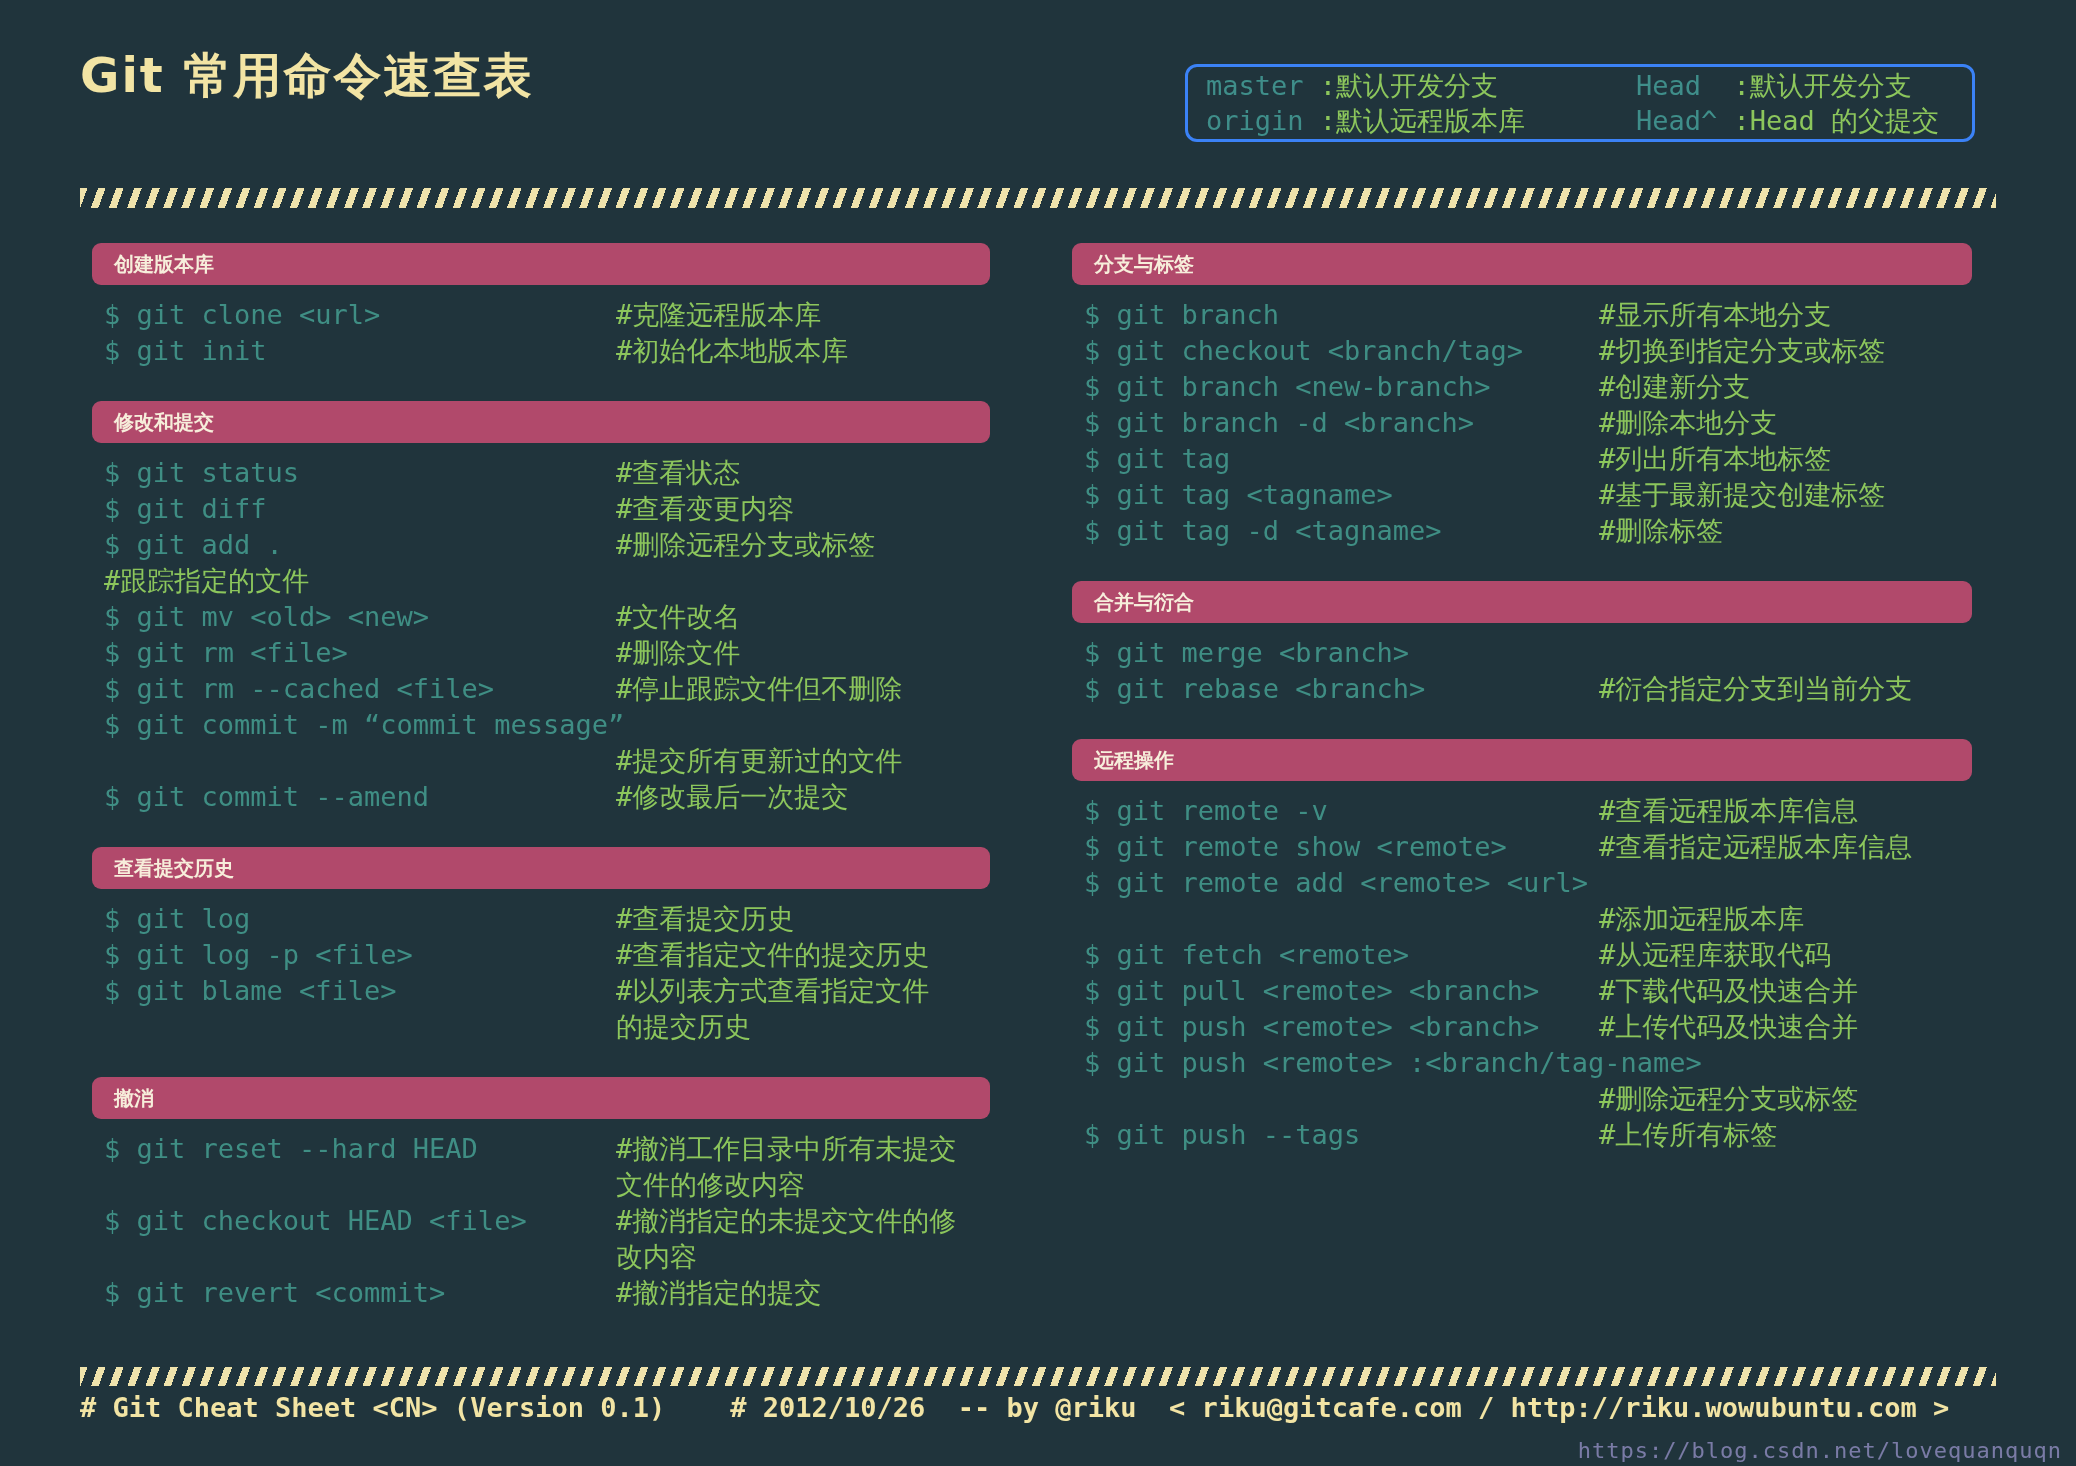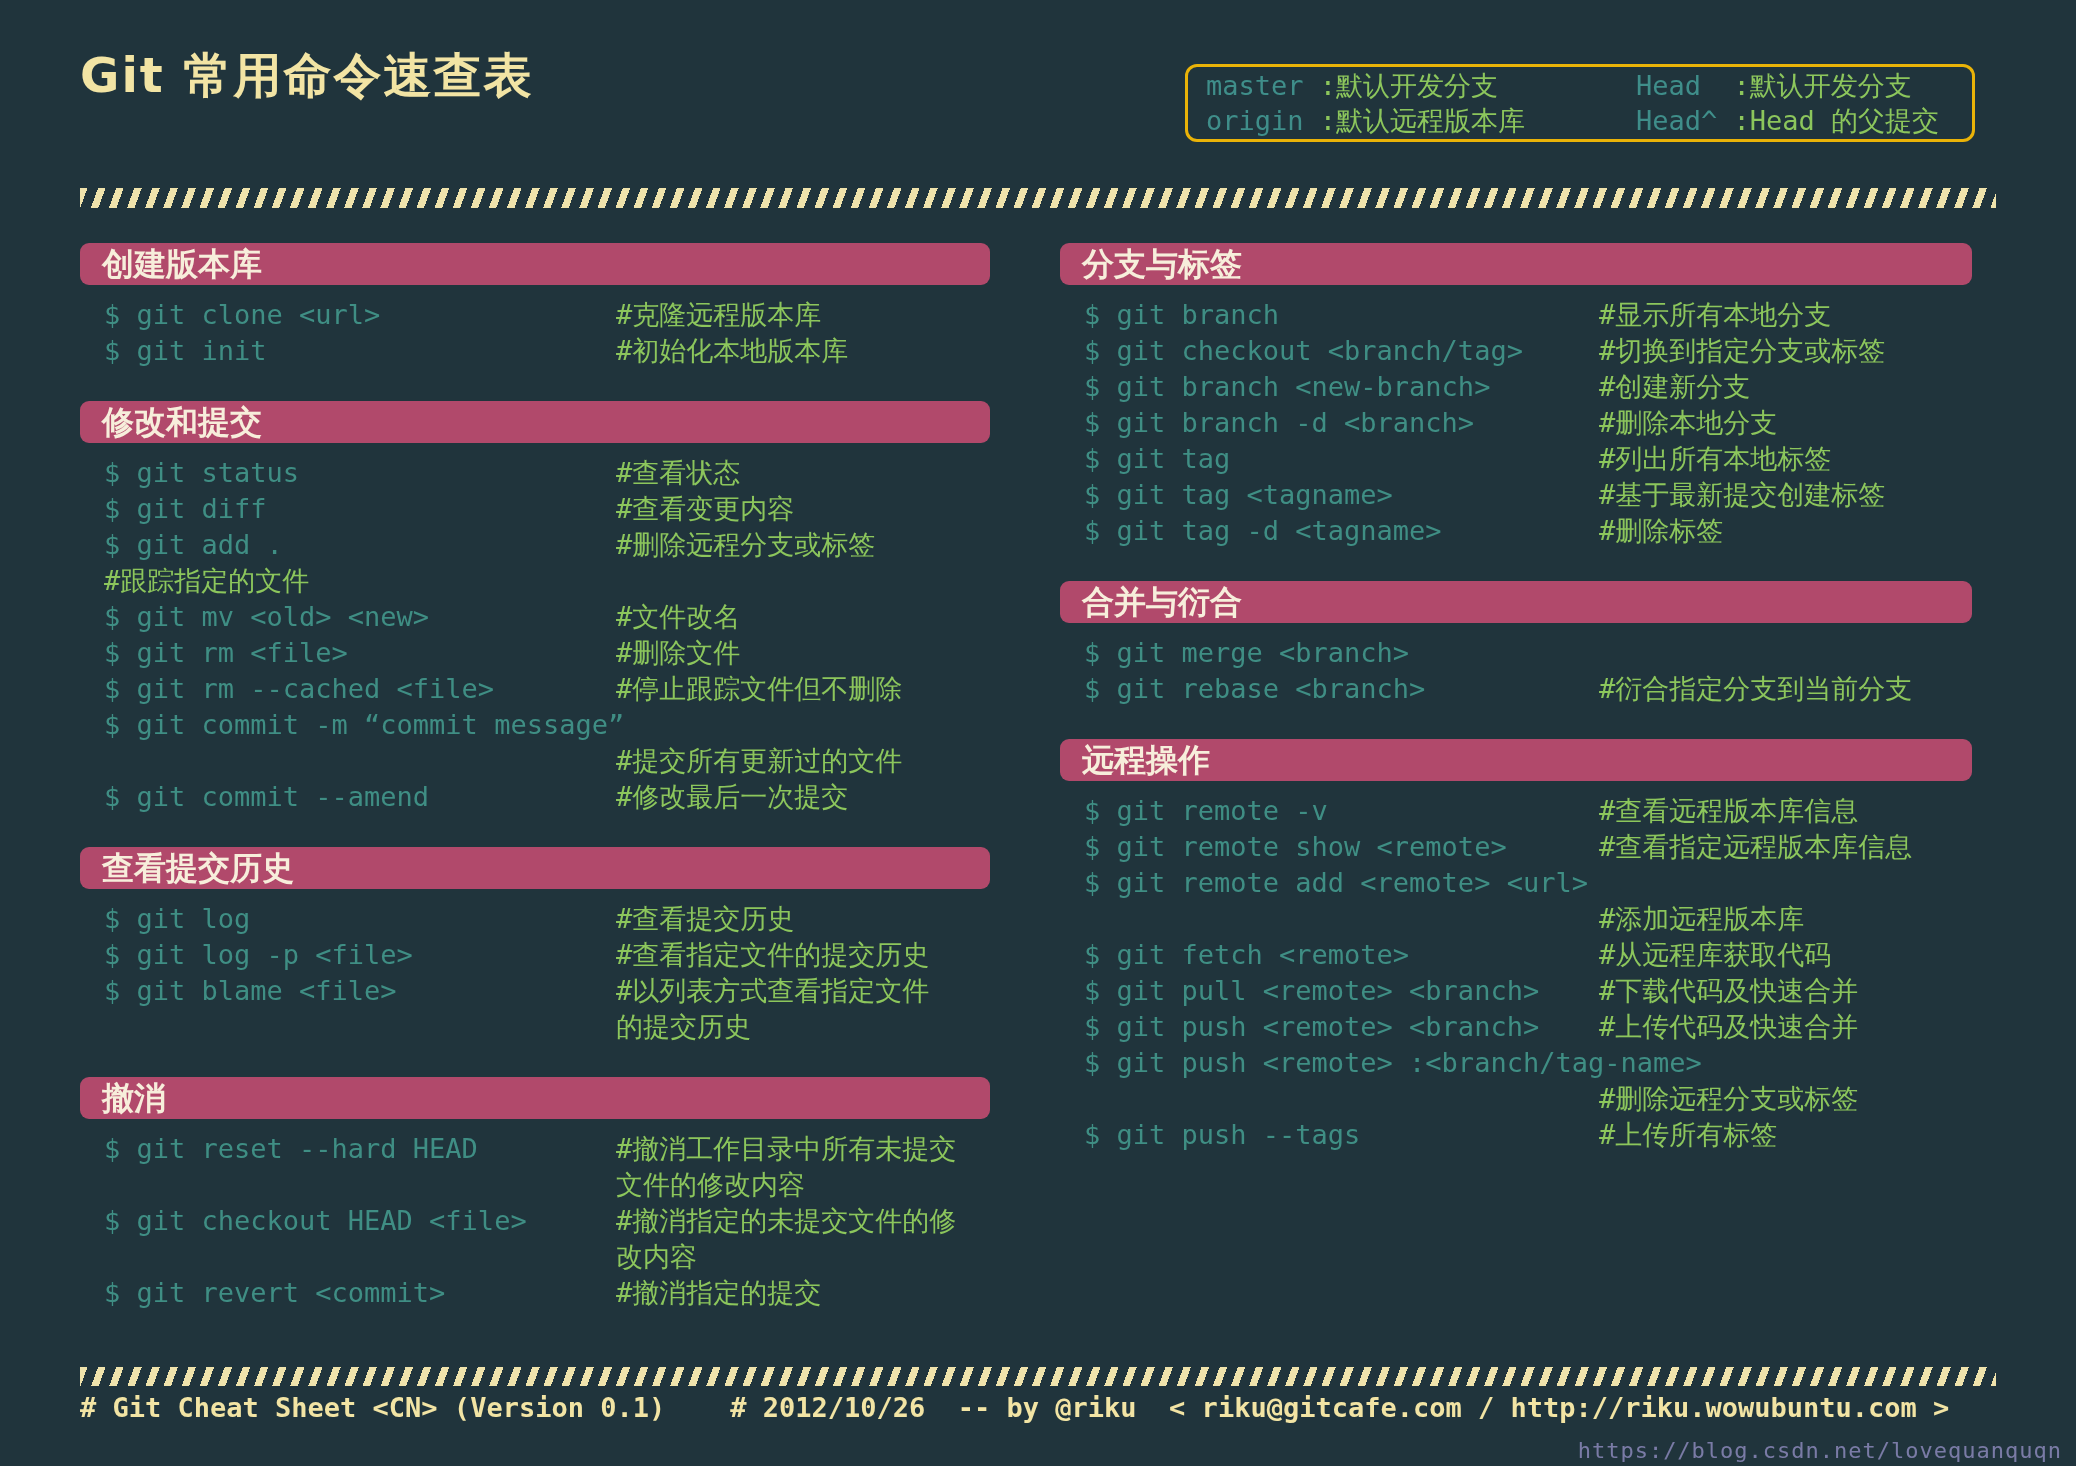--- a/index.html
+++ b/index.html
@@ -16,21 +16,21 @@
     font-family:"DejaVu Sans", sans-serif;
     font-weight:900;
     font-size:48px;
     letter-spacing:2px;
     color:#f2e4a4;
   }
   .legend {
     position:absolute; left:1185px; top:64px;
     width:790px; height:78px;
     box-sizing:border-box;
-    border:3px solid #eab308;
+    border:3px solid #3b82f6;
     border-radius:12px;
     display:grid;
     grid-template-columns:430px 1fr;
     align-content:center;
     row-gap:3px;
     padding-left:18px;
     font-size:27px;
     line-height:32px;
   }
   .legend-item { white-space:pre; }
@@ -48,24 +48,25 @@
   .col-left  { left:80px;  width:910px; }
   .col-right { left:1060px; width:912px; }
   .section { margin-bottom:32px; }
   .section-header {
     height:42px; line-height:42px;
     box-sizing:border-box;
     background:#b1496b;
     border-radius:9px;
     padding-left:22px;
     color:#f7eedb;
-    font-size:32px;
+    font-size:20px;
     font-weight:bold;
     font-family:"DejaVu Sans", sans-serif;
     margin-bottom:12px;
+    margin-left:12px;
   }
   .row {
     display:flex;
     padding-left:24px;
     font-size:27px;
     line-height:36px;
   }
   .cmd { flex:0 0 512px; color:#3f8e84; white-space:pre; }
   .col-right .cmd { flex-basis:515px; }
   .cmt { flex:1; color:#8cc65c; white-space:pre-wrap; }

